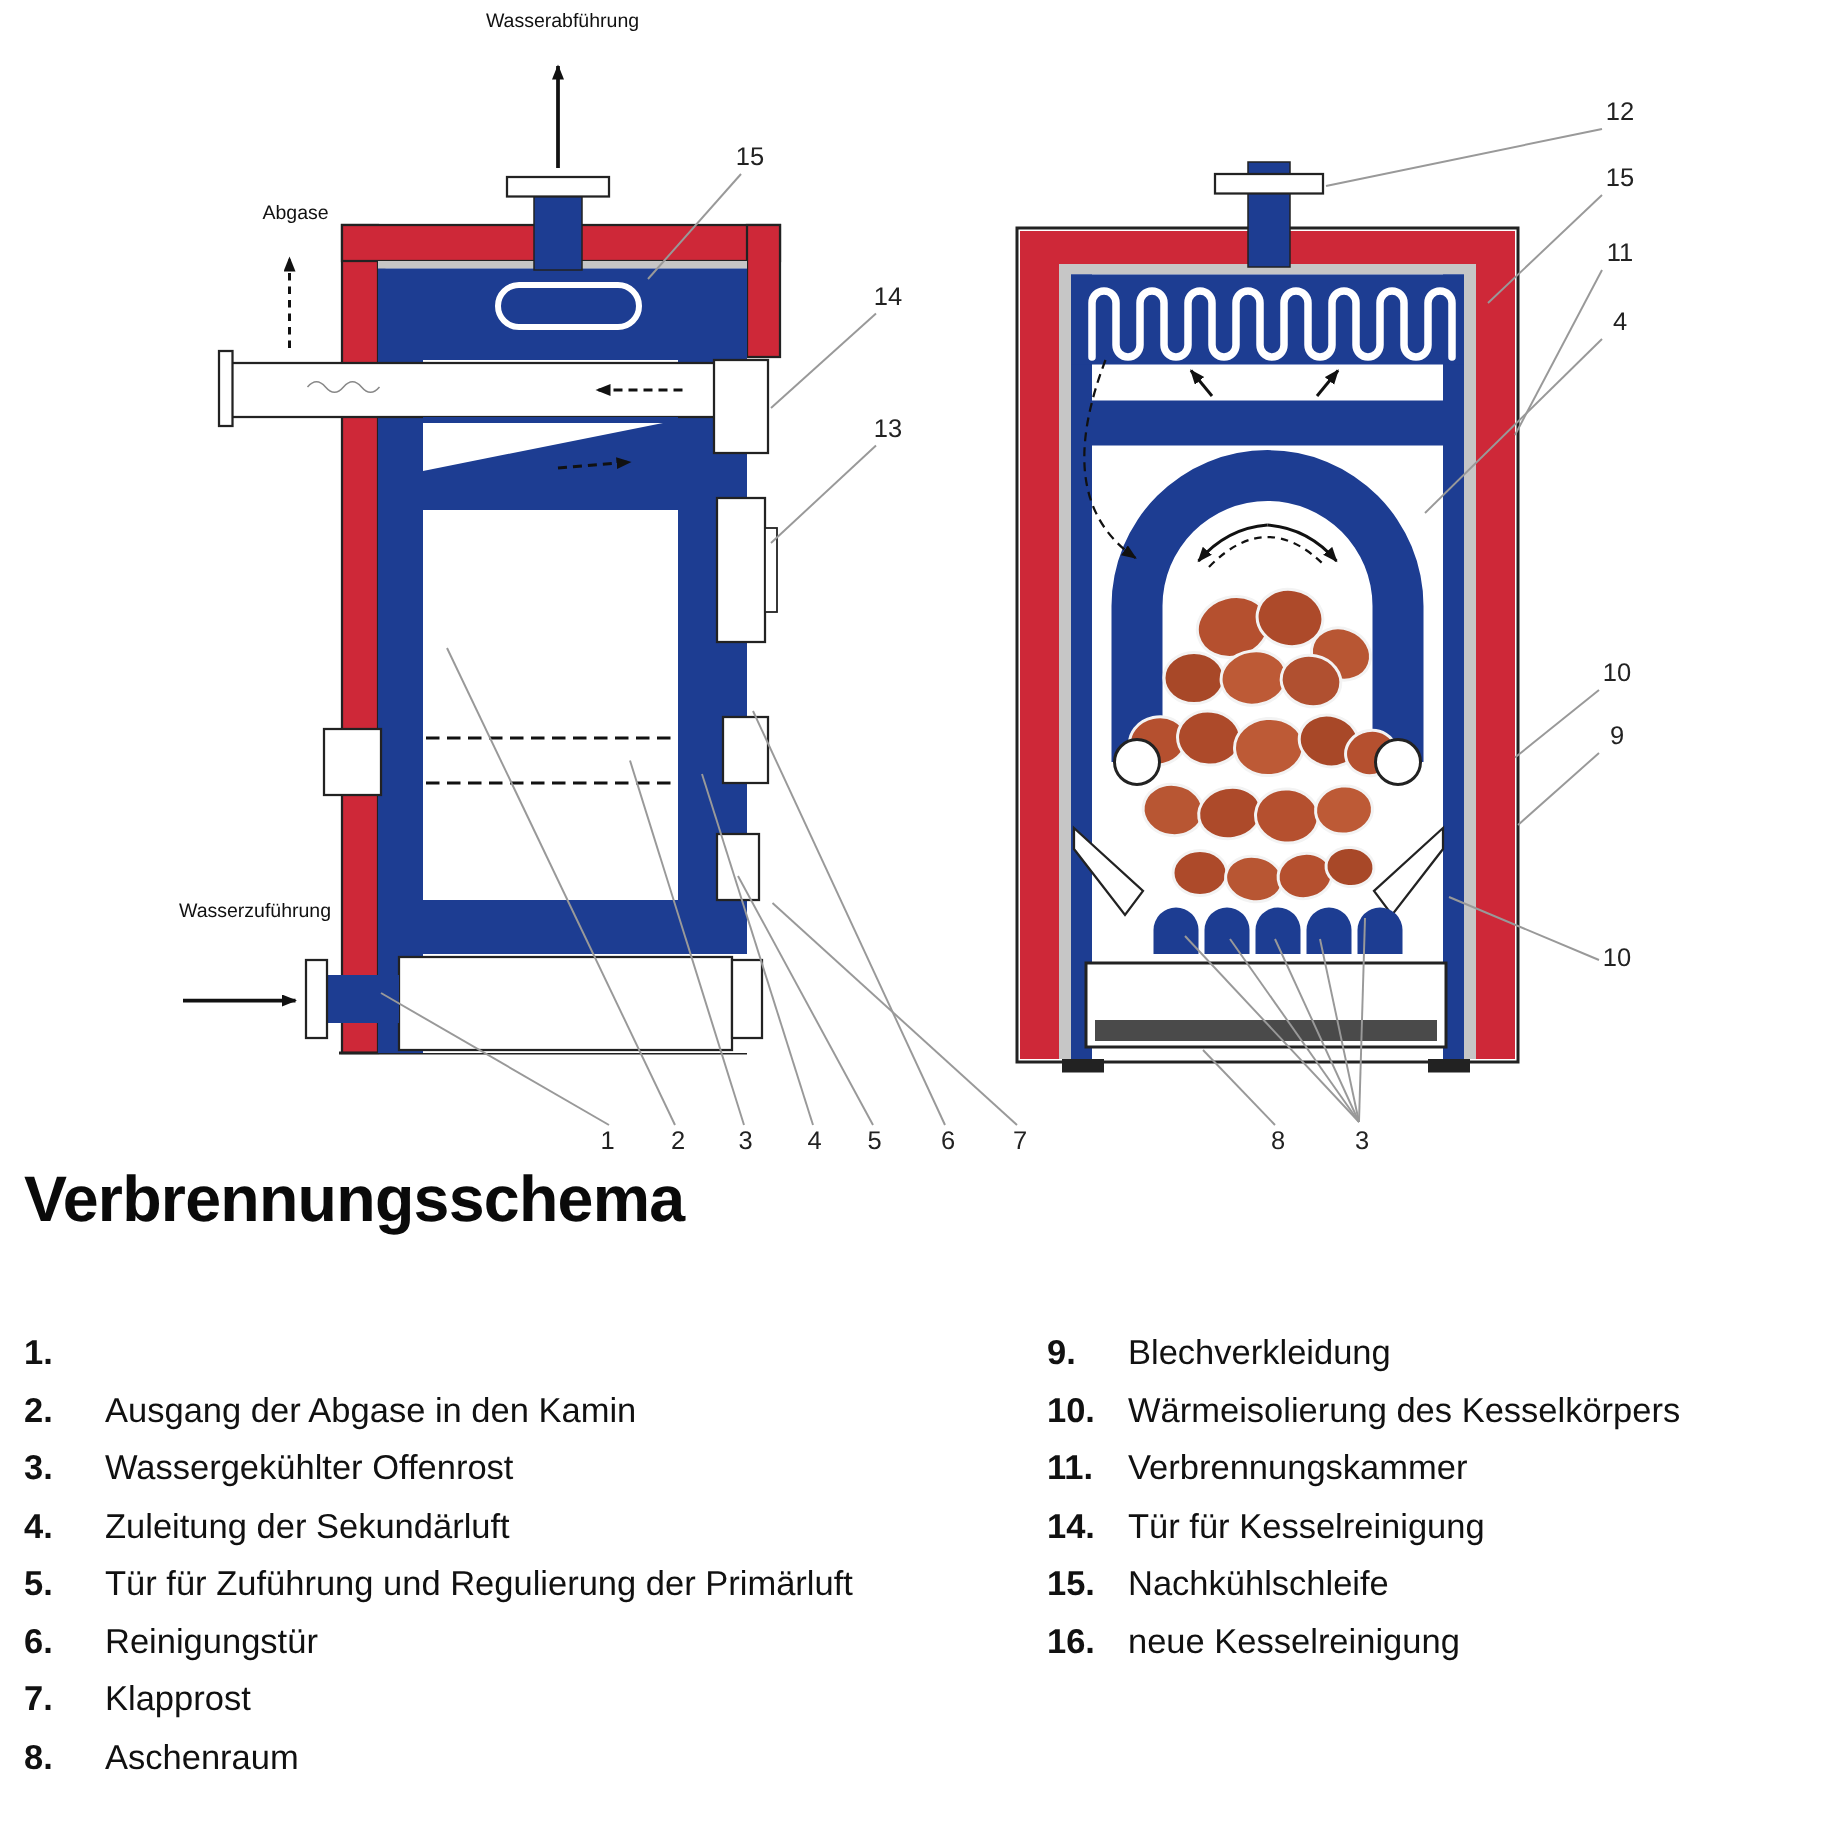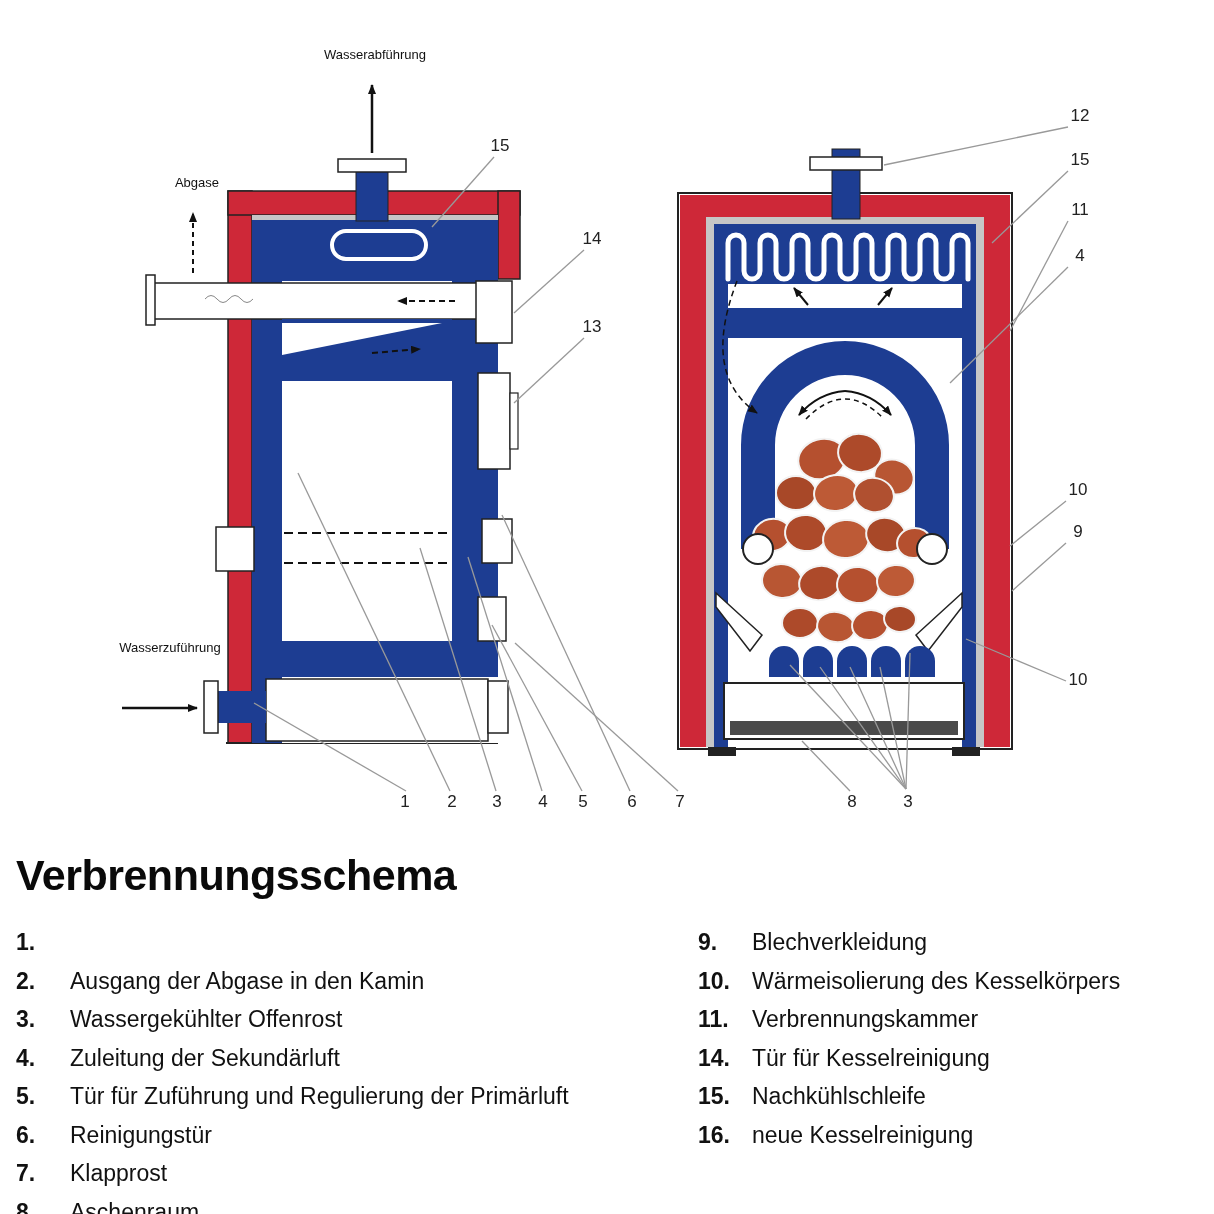--- a/index.html
+++ b/index.html
@@ -1,23 +1,23 @@
 <!DOCTYPE html>
 <html><head>
 <meta charset="utf-8">
 <style>
   html,body { margin:0; padding:0; }
   body {
     width:1214px; height:1214px; background:#ffffff; position:relative;
     overflow:hidden; font-family:"Liberation Sans", sans-serif; color:#111;
   }
-  .stage { position:absolute; inset:0;margin-top:41px; }
+  .stage { position:absolute; inset:0; }
   svg.diagram { position:absolute; top:0; left:0; }
   .title {
-    position:absolute; left:16px; top:810px;
+    position:absolute; left:16px; top:776px;
     font-size:43px; font-weight:bold; letter-spacing:-0.5px; color:#0a0a0a;
   }
   .legend { position:absolute; top:888px; left:16px; display:flex; }
   .legend .col-left  { width:682px; }
   .legend .col-right { width:514px; }
   .lrow { display:flex; align-items:baseline; height:38.5px; font-size:23px; }
   .lnum { font-weight:bold; flex:none; width:54px; }
   .ltxt { white-space:nowrap; }
   .callout-num { font-size:17px; fill:#222; }
   .small-label { font-size:13px; fill:#111; }

